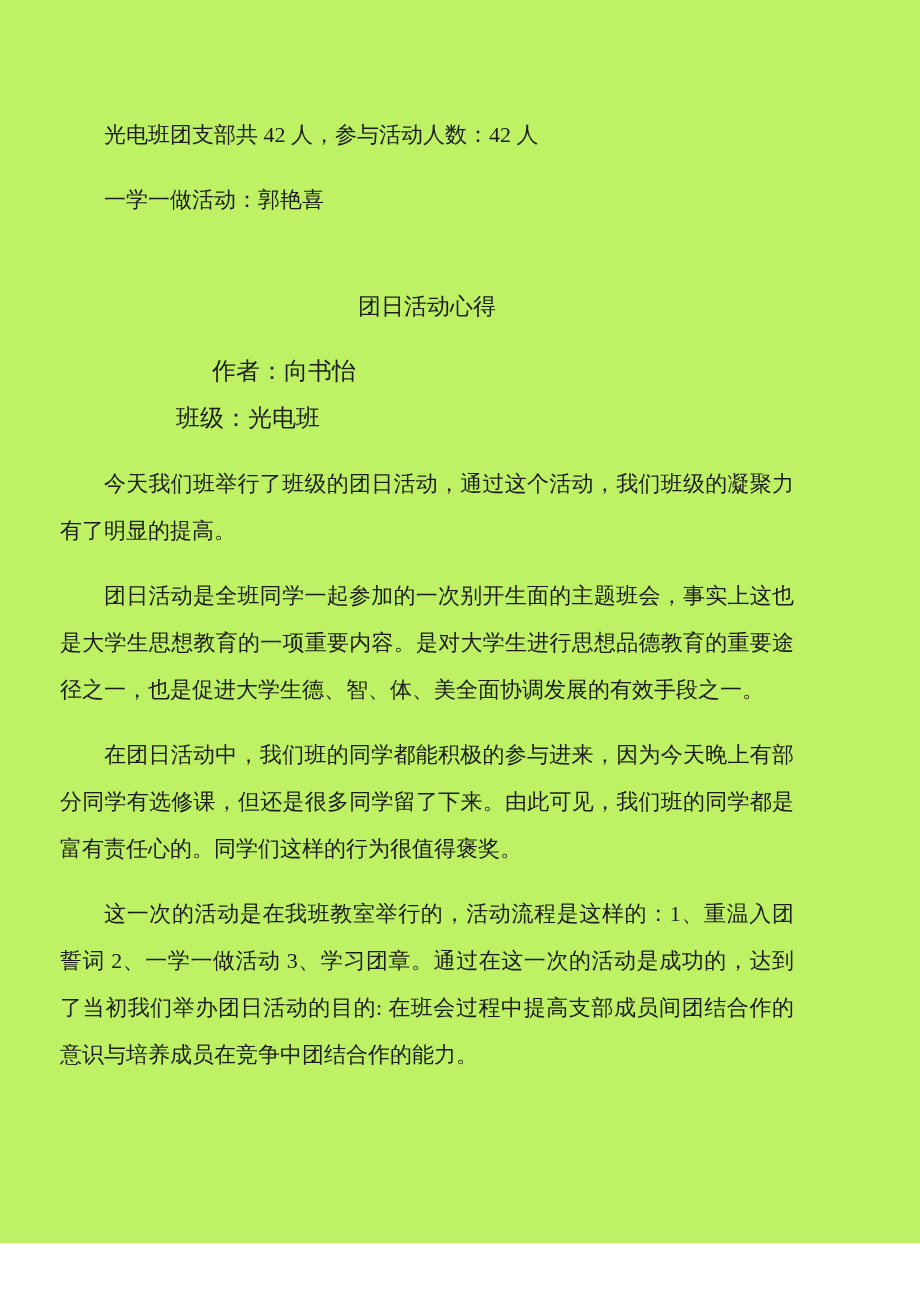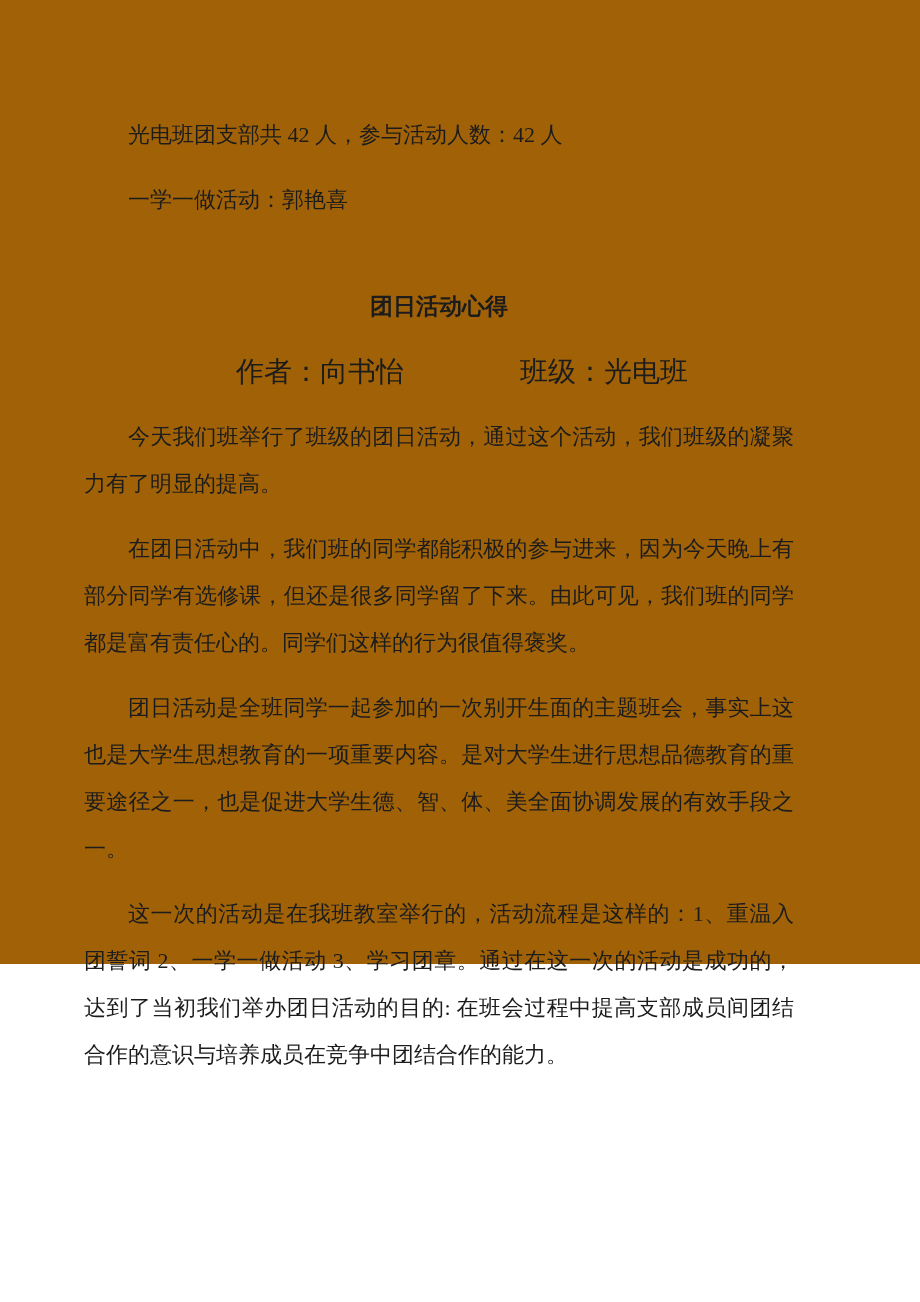--- a/index.html
+++ b/index.html
@@ -10,53 +10,54 @@
     width: 920px;
     height: 1302px;
     background: #ffffff;
     color: #1c1c1c;
     font-family: "Liberation Serif", "DejaVu Serif", serif;
     overflow: hidden;
   }
   .doc-page {
     box-sizing: border-box;
     width: 920px;
-    height: 964px;
-    padding: 111px 126px 0 84px;
-    background: #a16207;
+    height: 1243px;
+    padding: 111px 126px 0 60px;
+    background: #bef264;
   }
   .para {
     margin: 0 0 18px 0;
     font-size: 22px;
     line-height: 47px;
     text-align: justify;
     text-indent: 2em;
     letter-spacing: 0;
     word-break: break-all;
     font-family: Liberation Serif, serif;
   }
   .header-line {
     margin: 0 0 18px 0;
     font-size: 22px;
     line-height: 47px;
     text-indent: 2em;
   }
   .doc-title {
     margin: 60px 0 18px 0;
     font-size: 23px;
-    font-weight: bold;
+    font-weight: normal;
     line-height: 47px;
     text-align: center;
     text-indent: 0;
   }
   .byline {
     display: flex;
     margin: 0 0 18px 0;
-    font-size: 28px;
+    font-size: 24px;
     line-height: 47px;
+    flex-direction: column;
   }
   .byline-author {
     margin-left: 152px;
     white-space: nowrap;
   }
   .byline-class {
     margin-left: 116px;
     white-space: nowrap;
   }
 </style>
@@ -71,20 +72,20 @@
 
   <h1 class="doc-title">团日活动心得</h1>
 
   <div class="byline">
     <span class="byline-author">作者：向书怡</span>
     <span class="byline-class">班级：光电班</span>
   </div>
 
   <p class="para">今天我们班举行了班级的团日活动，通过这个活动，我们班级的凝聚力有了明显的提高。</p>
 
+  <p class="para">团日活动是全班同学一起参加的一次别开生面的主题班会，事实上这也是大学生思想教育的一项重要内容。是对大学生进行思想品德教育的重要途径之一，也是促进大学生德、智、体、美全面协调发展的有效手段之一。</p>
+
   <p class="para">在团日活动中，我们班的同学都能积极的参与进来，因为今天晚上有部分同学有选修课，但还是很多同学留了下来。由此可见，我们班的同学都是富有责任心的。同学们这样的行为很值得褒奖。</p>
-
-  <p class="para">团日活动是全班同学一起参加的一次别开生面的主题班会，事实上这也是大学生思想教育的一项重要内容。是对大学生进行思想品德教育的重要途径之一，也是促进大学生德、智、体、美全面协调发展的有效手段之一。</p>
 
   <p class="para">这一次的活动是在我班教室举行的，活动流程是这样的：1、重温入团誓词 2、一学一做活动 3、学习团章。通过在这一次的活动是成功的，达到了当初我们举办团日活动的目的: 在班会过程中提高支部成员间团结合作的意识与培养成员在竞争中团结合作的能力。</p>
 
 
 </div>
 
 </body></html>

